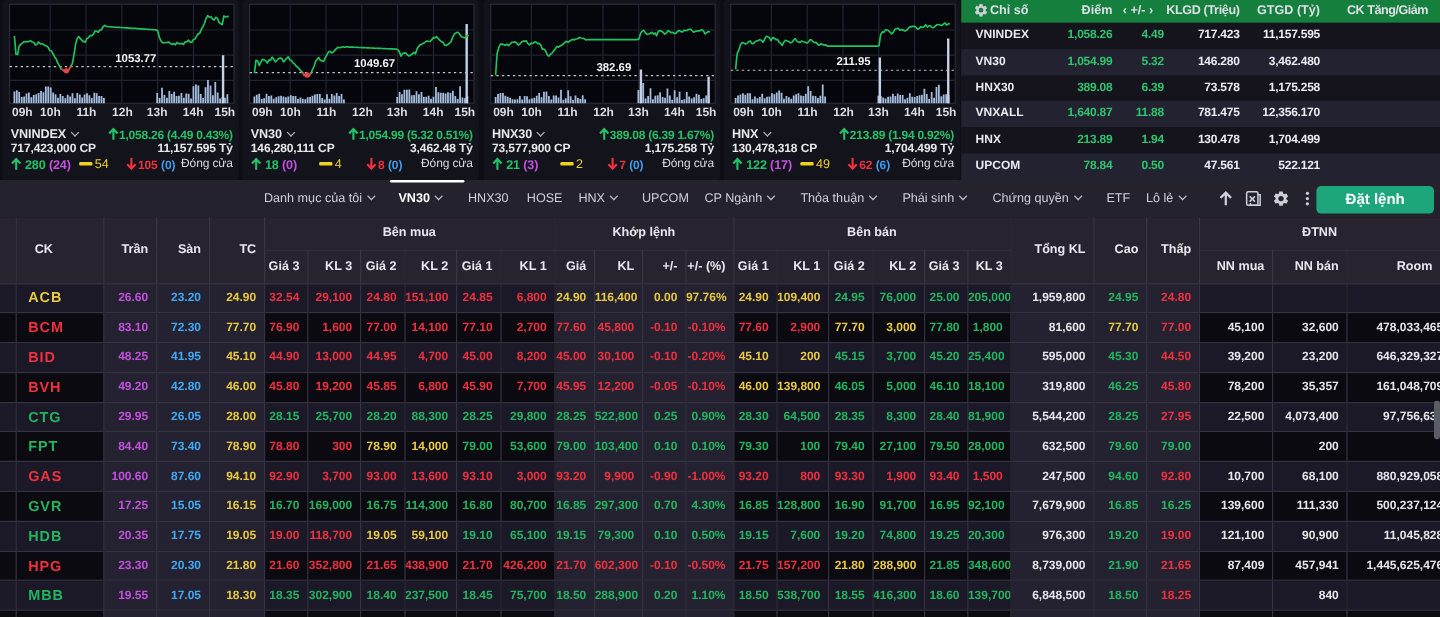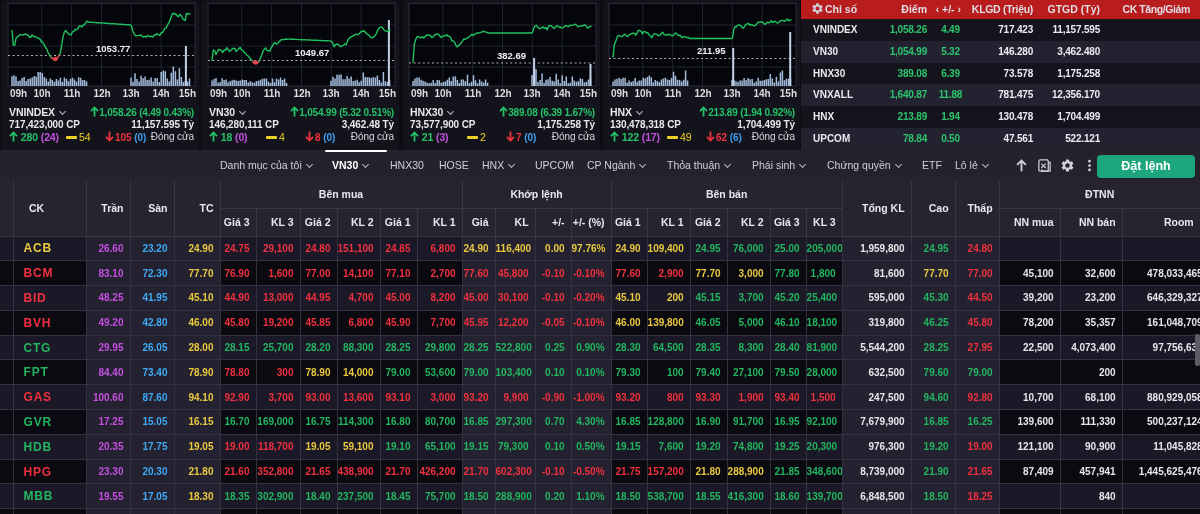--- a/index.html
+++ b/index.html
@@ -23,24 +23,24 @@
 .red{color:#f0303e;font-weight:bold}
 .blu{color:#3f9df0;font-weight:bold}
 .gry{color:#d6d6de}
 .flick{display:inline-block;width:11px;height:3px;background:#efd024;border-radius:1px;vertical-align:2px;margin-right:2px}
 .chev{display:inline-block;width:5px;height:5px;border-right:1.5px solid #b9b9c2;border-bottom:1.5px solid #b9b9c2;transform:rotate(45deg);vertical-align:2px;margin-left:5px}
 
 .idx{position:absolute;left:801px;top:0;width:399px;height:150px;background:#15141c}
 .idxrow{position:absolute;left:0;width:399px;height:21.8px;line-height:21.8px;font-size:10px;font-weight:bold;letter-spacing:-0.2px}
 .idxrow .c1{position:absolute;left:12px;color:#e9e9ef;font-size:10px;letter-spacing:0px}
 .idxrow .c2{position:absolute;left:60px;width:66px;text-align:right;color:#2dc46e}
-.idxrow .c3{position:absolute;left:130px;width:39px;text-align:center;color:#2dc46e}
+.idxrow .c3{position:absolute;left:130px;width:39px;text-align:right;color:#2dc46e}
 .idxrow .c4{position:absolute;left:170px;width:62px;text-align:right;color:#eceaf2}
 .idxrow .c5{position:absolute;left:233px;width:66px;text-align:right;color:#eceaf2}
-.idxhead{position:absolute;left:0;top:0;width:399px;height:19px;line-height:19px;background:#b91c1c;font-size:10.5px;font-weight:bold;color:#dfdfe7}
+.idxhead{position:absolute;left:0;top:0;width:399px;height:19px;line-height:19px;background:#15803d;font-size:10.5px;font-weight:bold;color:#dfdfe7}
 .idxhead span{position:absolute;top:0}
 
 .nav{position:absolute;left:0;top:150px;width:1200px;height:31px;background:#24232d}
 .sbox{position:absolute;left:8px;top:7px;width:196px;height:17px;background:#1e1d27;border:1px solid #403f4a;border-radius:4px}
 .sbox .ph{position:absolute;left:28px;top:1px;font-size:11px;color:#83828e}
 .mi{position:absolute;top:0;height:31px;line-height:31px;font-size:10.5px;color:#cfcfd8;white-space:nowrap}
 .mi.act{color:#fff;font-weight:bold}
 .actbar{position:absolute;left:325px;top:0;width:62px;height:2px;background:#fff;border-radius:1px}
 .btn{position:absolute;left:1097px;top:5px;width:98px;height:23px;background:#1da57c;border-radius:4px;color:#fff;
  font-size:12.5px;font-weight:bold;text-align:center;line-height:23px}
@@ -351,21 +351,21 @@
         <th>NN mua</th>
         <th>NN bán</th>
         <th>Room</th>
       </tr>
       <tr class="dr">
         <td class="s1"></td>
         <td class="code y s1">ACB</td>
         <td class="p cc">26.60</td>
         <td class="b cc">23.20</td>
         <td class="y cc">24.90</td>
-        <td class="r s1">24.75</td>
+        <td class="r s1">32.54</td>
         <td class="r s1">29,100</td>
         <td class="r s1">24.80</td>
         <td class="r s1">151,100</td>
         <td class="r s1">24.85</td>
         <td class="r s1">6,800</td>
         <td class="y cc">24.90</td>
         <td class="y cc">116,400</td>
         <td class="y cc">0.00</td>
         <td class="y cc">97.76%</td>
         <td class="y s1">24.90</td>

